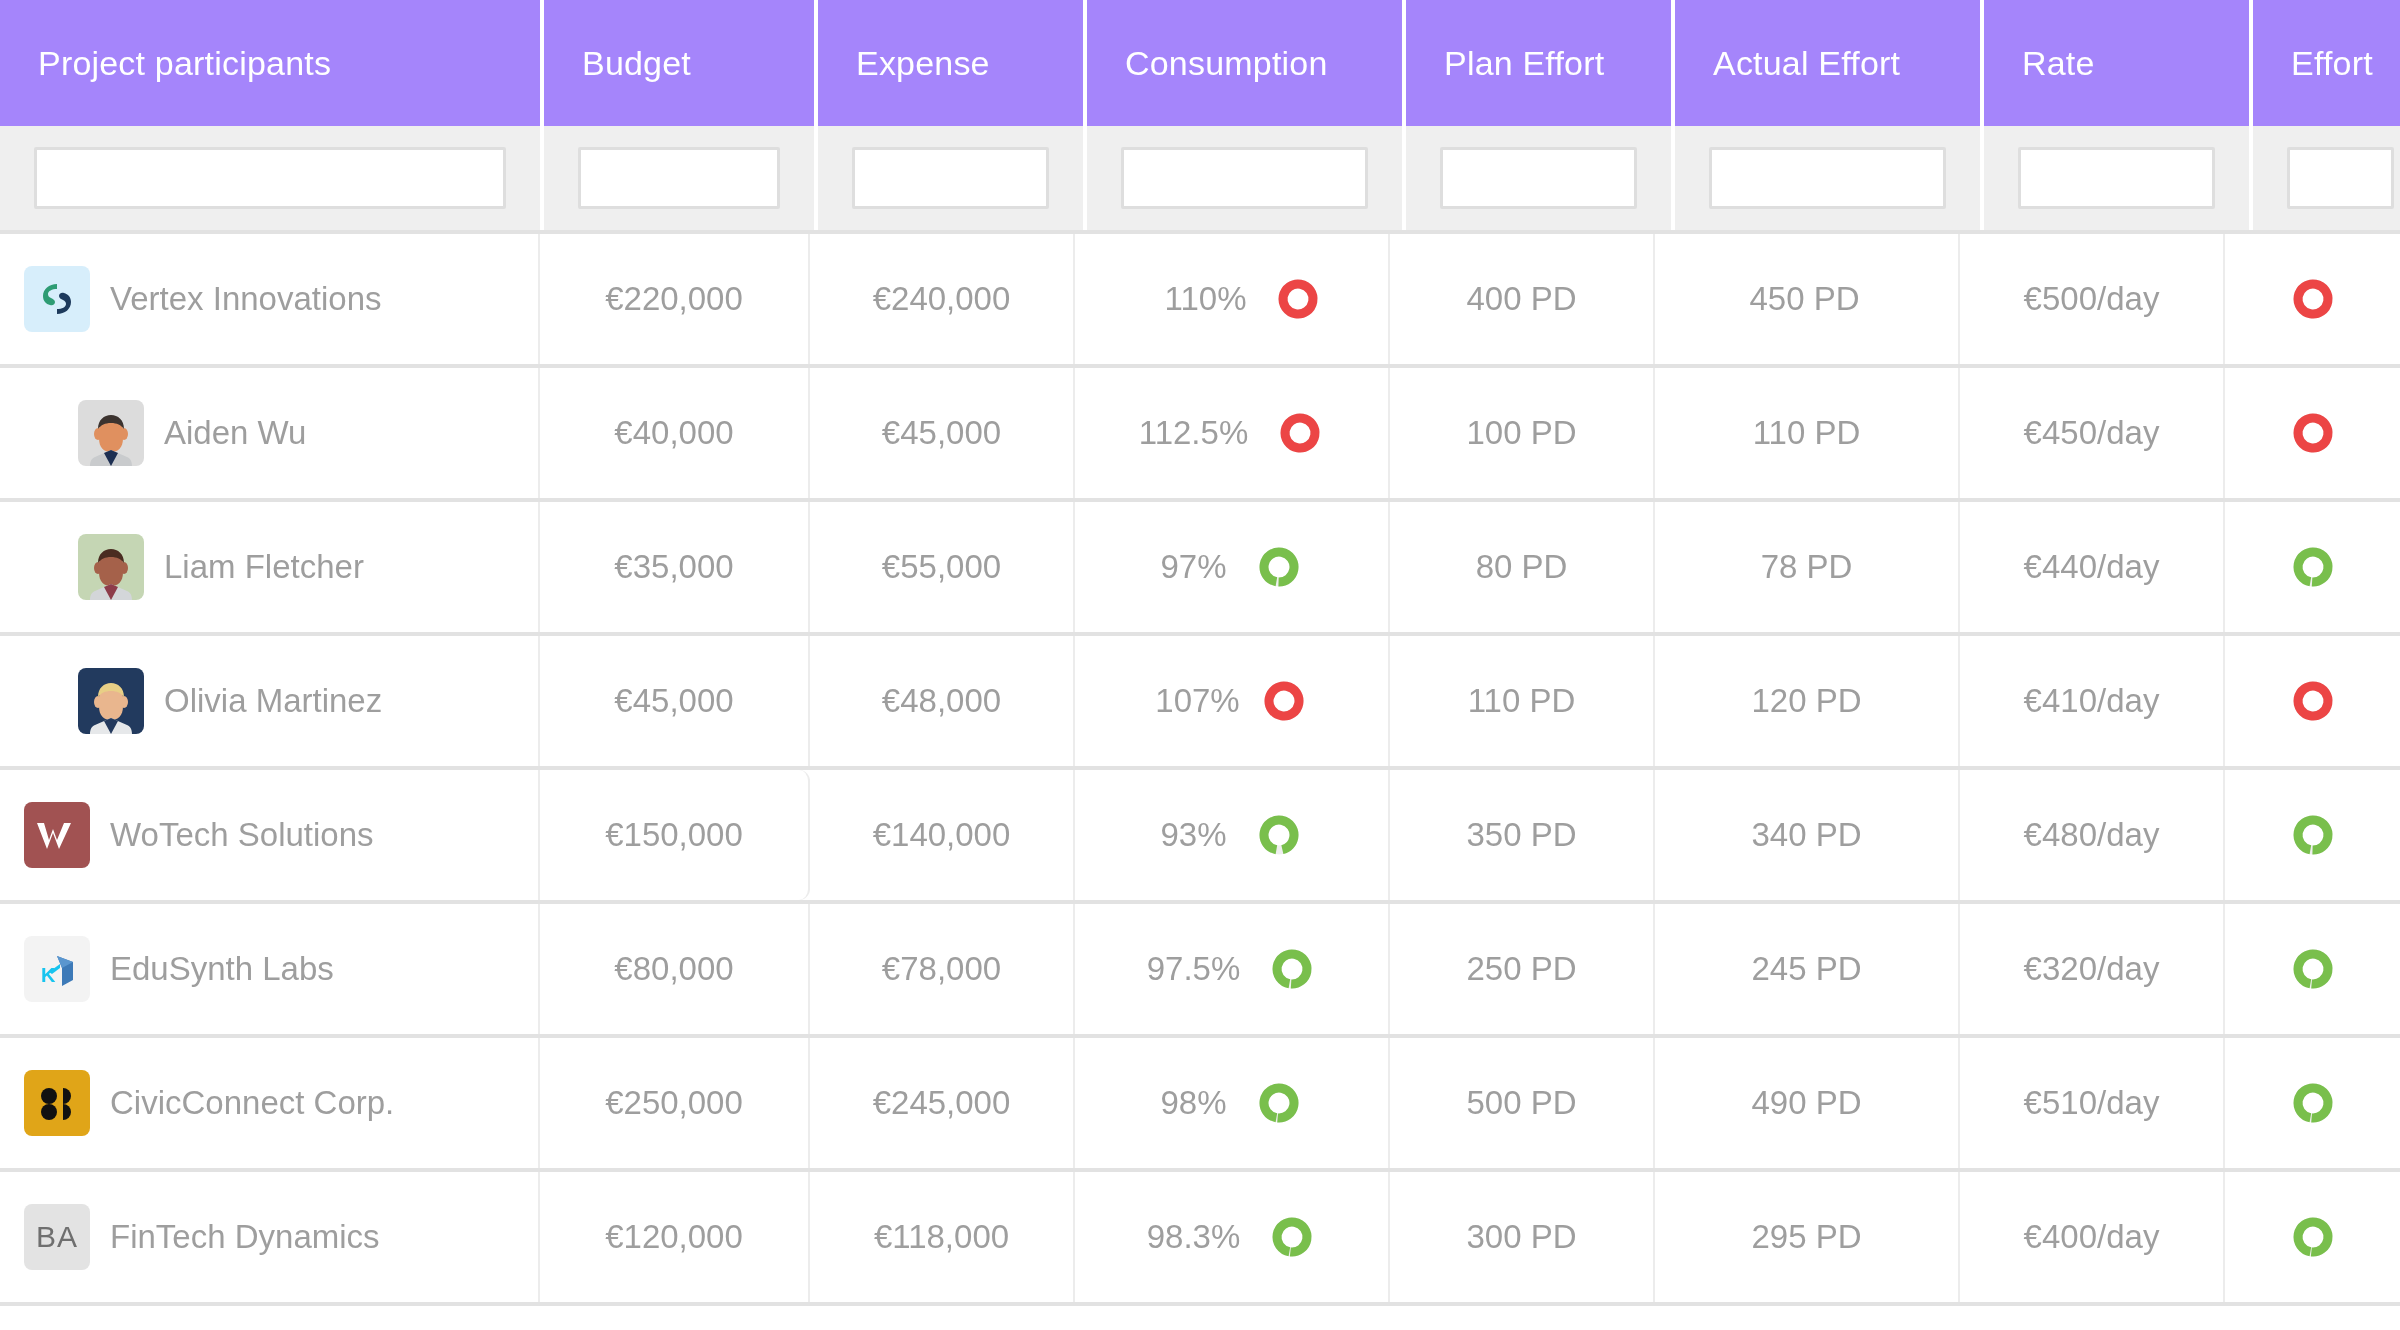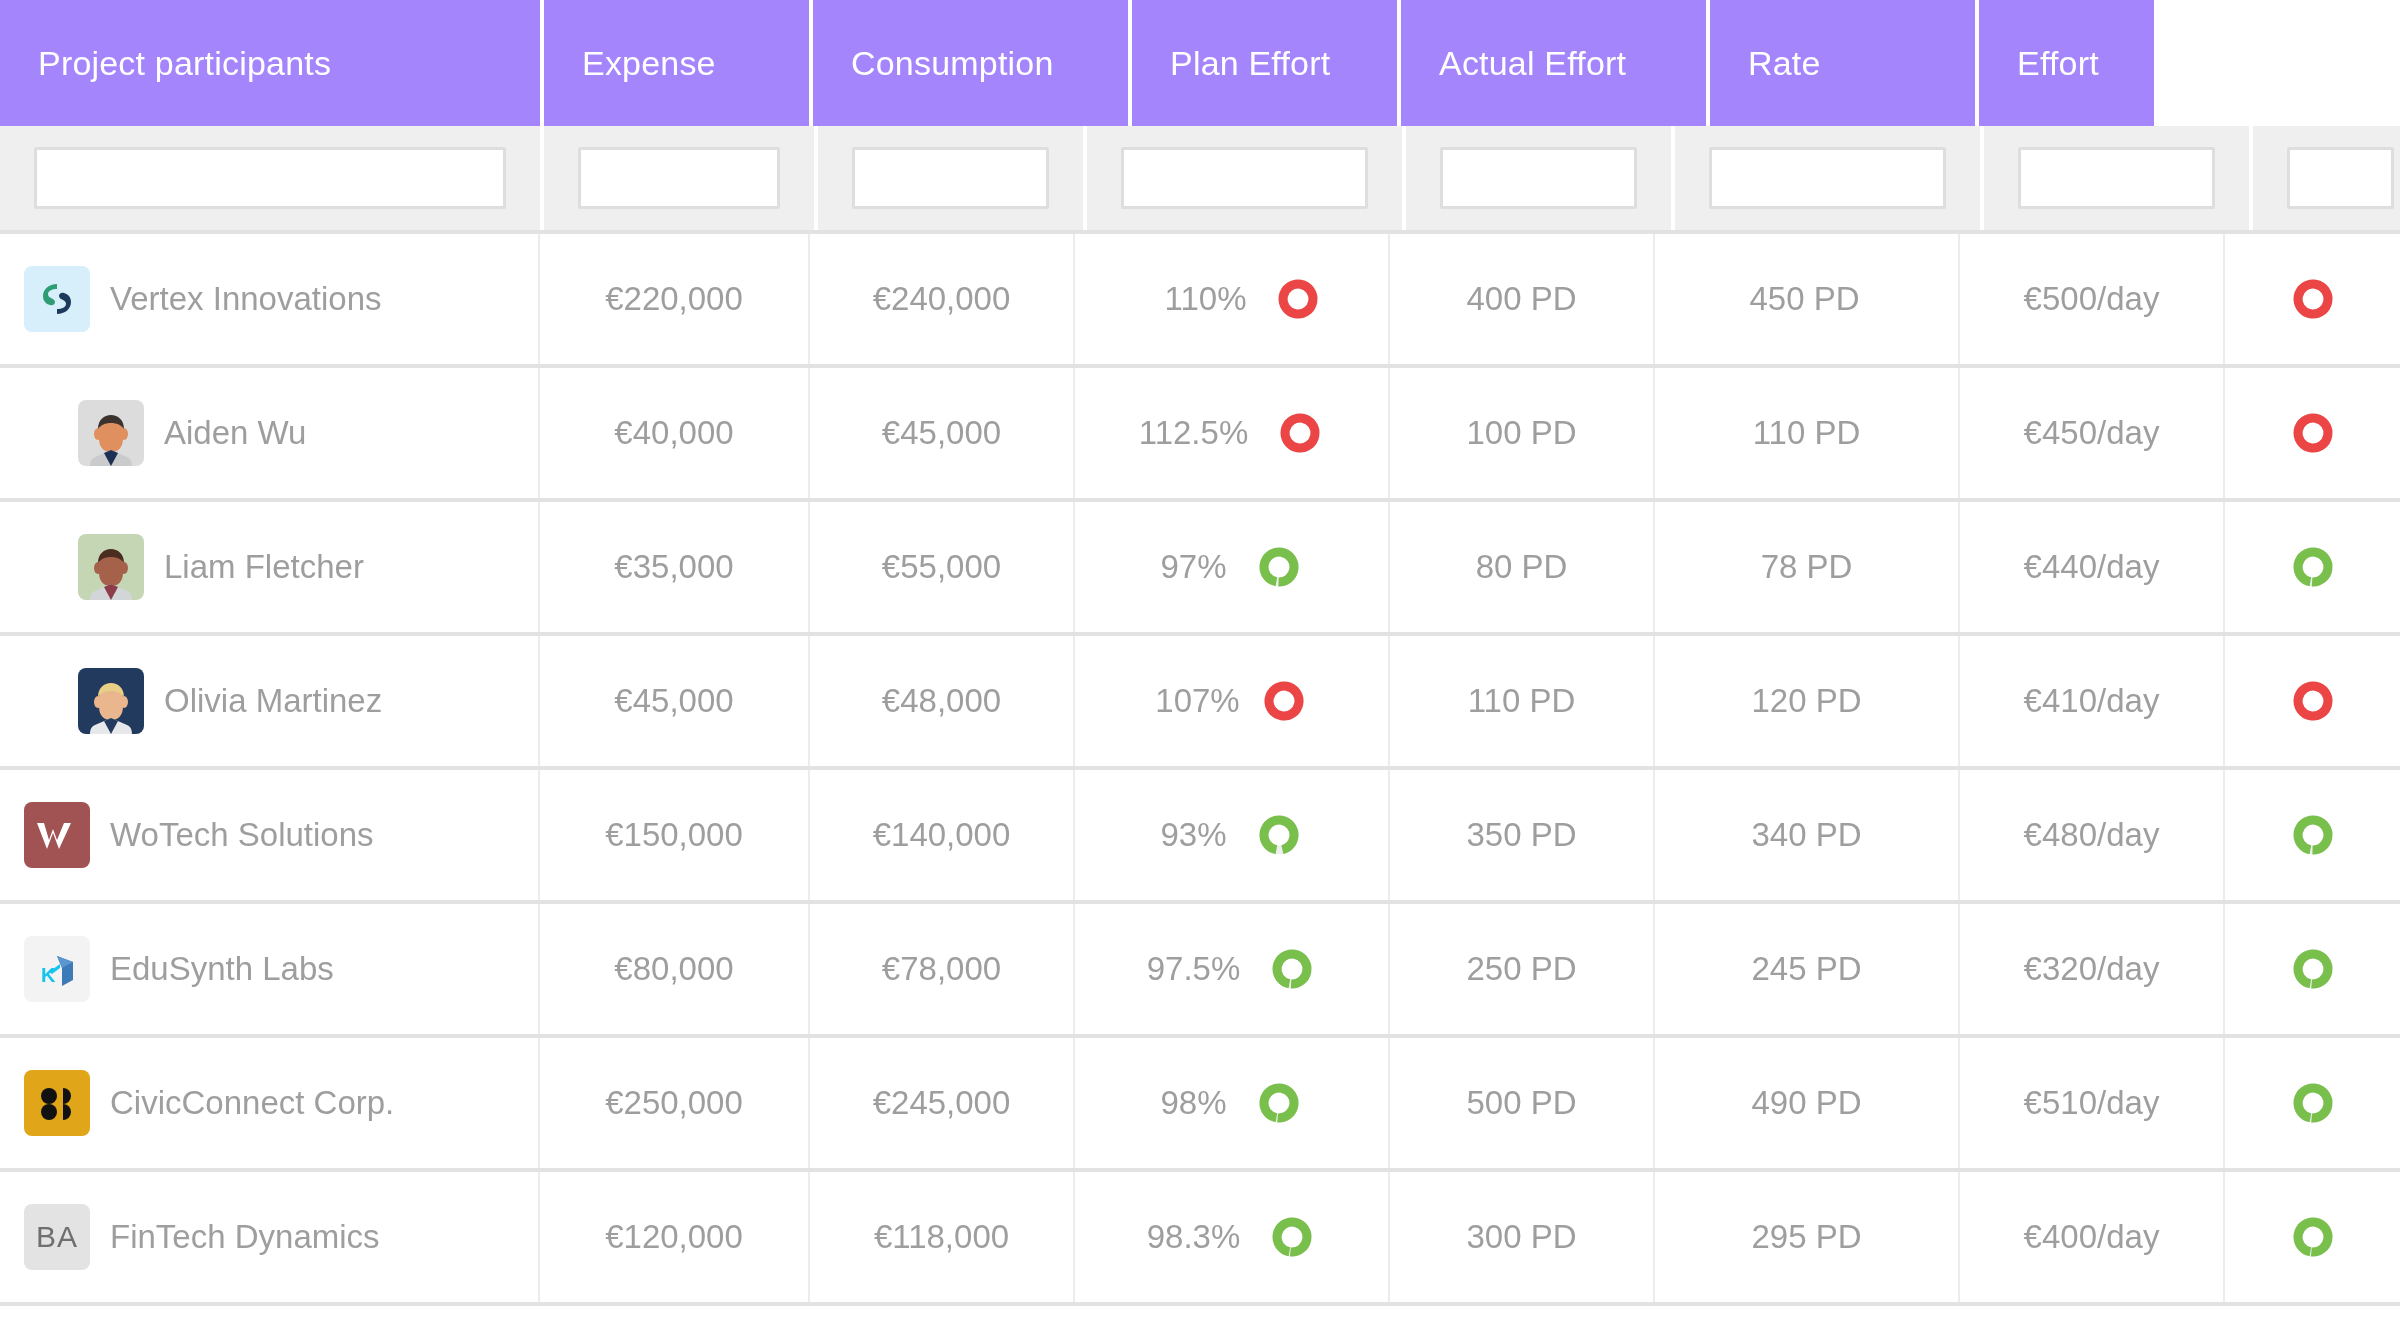--- a/index.html
+++ b/index.html
@@ -129,20 +129,21 @@
 
   
   .donut { width: 48px; height: 48px; flex: 0 0 48px; display:block; }
 </style>
 </head>
 <body>
 
 <div id="table">
   <div class="header-row">
       <div class="hcell" style="width: 540px; flex: 0 0 540px;">Project participants</div>
+      <div class="hcell" style="width: 270px; flex: 0 0 270px;">Budget</div>
       <div class="hcell" style="width: 265px; flex: 0 0 265px;">Expense</div>
       <div class="hcell" style="width: 315px; flex: 0 0 315px;">Consumption</div>
       <div class="hcell" style="width: 265px; flex: 0 0 265px;">Plan Effort</div>
       <div class="hcell" style="width: 305px; flex: 0 0 305px;">Actual Effort</div>
       <div class="hcell" style="width: 265px; flex: 0 0 265px;">Rate</div>
       <div class="hcell" style="width: 175px; flex: 0 0 175px;">Effort</div>
     </div>
   <div class="filter-row">
       <div class="fcell" style="width: 540px; flex: 0 0 540px;">
         <input class="finput" type="text" value="" placeholder="" style="">
@@ -303,21 +304,21 @@
       </div>
       <div class="row">
         <div class="cell participant" style="width: 540px; flex: 0 0 540px;">
           <div class="badge" style="background:#a15252">
             <svg width="52" height="52" viewBox="0 0 52 52">
     <path d="M6 14 L16 40 L22 24 L28 40 L40 14 L33 14 L26 31 L22 20 L18 31 L13 14 Z" fill="#ffffff"></path>
   </svg>
           </div>
           <span class="pname">WoTech Solutions</span>
         </div>
-        <div class="cell center" style="width: 270px; flex: 0 0 270px;">€150,000</div>
+        <div class="cell center" style="width: 270px; flex: 0 0 270px; border-radius: 11px;">€150,000</div>
         <div class="cell center" style="width: 265px; flex: 0 0 265px;">€140,000</div>
         <div class="cell consumption" style="width: 315px; flex: 0 0 315px;">
           <span class="cons-val">93%</span>
           <svg class="donut" viewBox="0 0 48 48">
     <circle cx="24" cy="24" r="15" fill="none" stroke="#efefef" stroke-width="9"></circle>
     <circle cx="24" cy="24" r="15" fill="none" stroke="#79bf4c" stroke-width="9" stroke-dasharray="87.65043503515523 6.59734457253856" transform="rotate(100 24 24)"></circle>
   </svg>
         </div>
         <div class="cell center" style="width: 265px; flex: 0 0 265px;">350 PD</div>
         <div class="cell center" style="width: 305px; flex: 0 0 305px;">340 PD</div>

